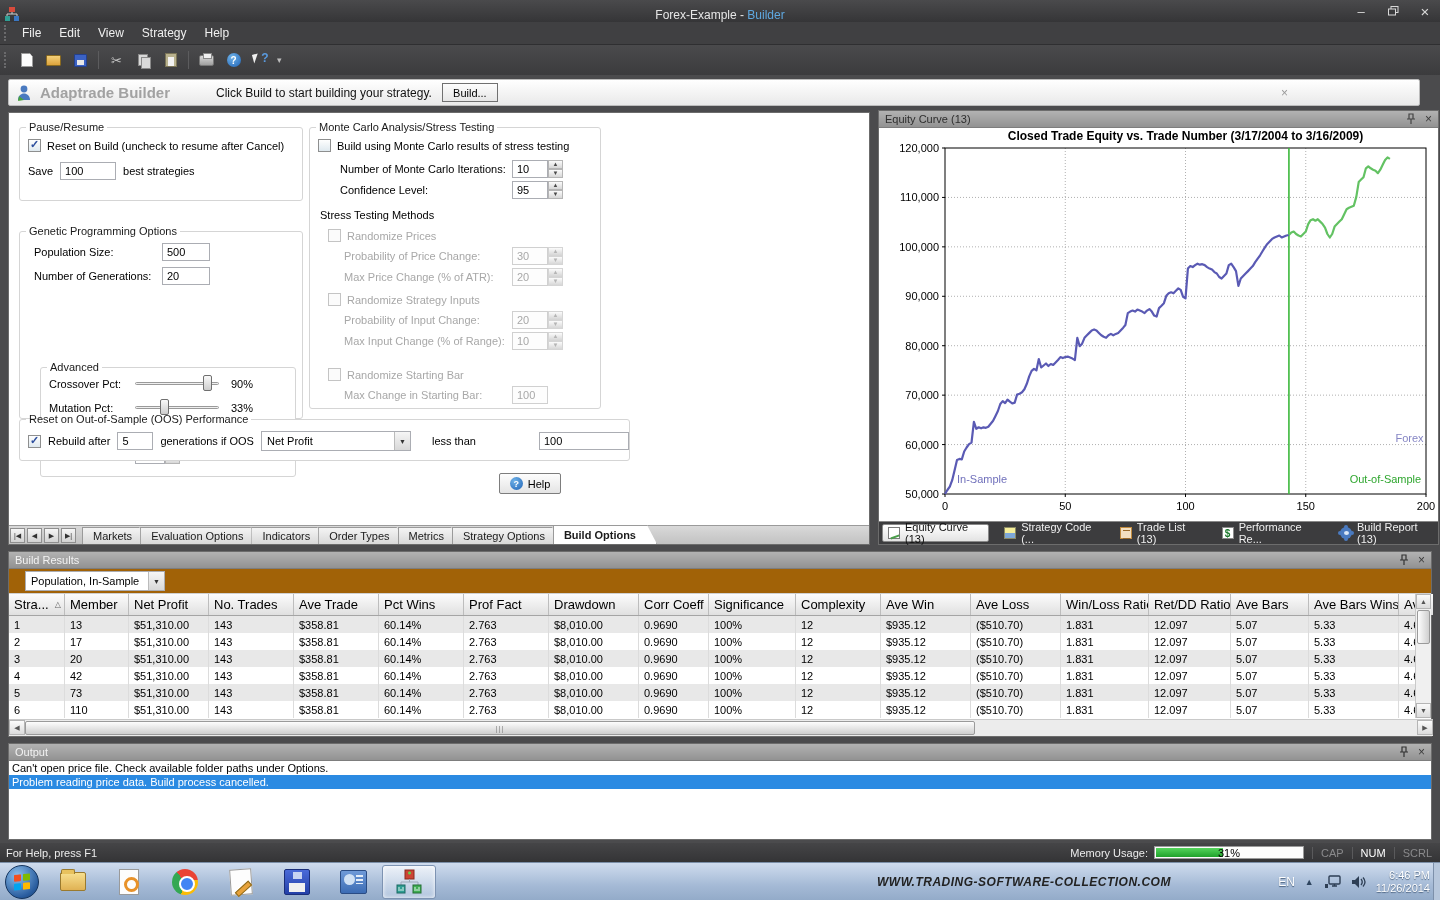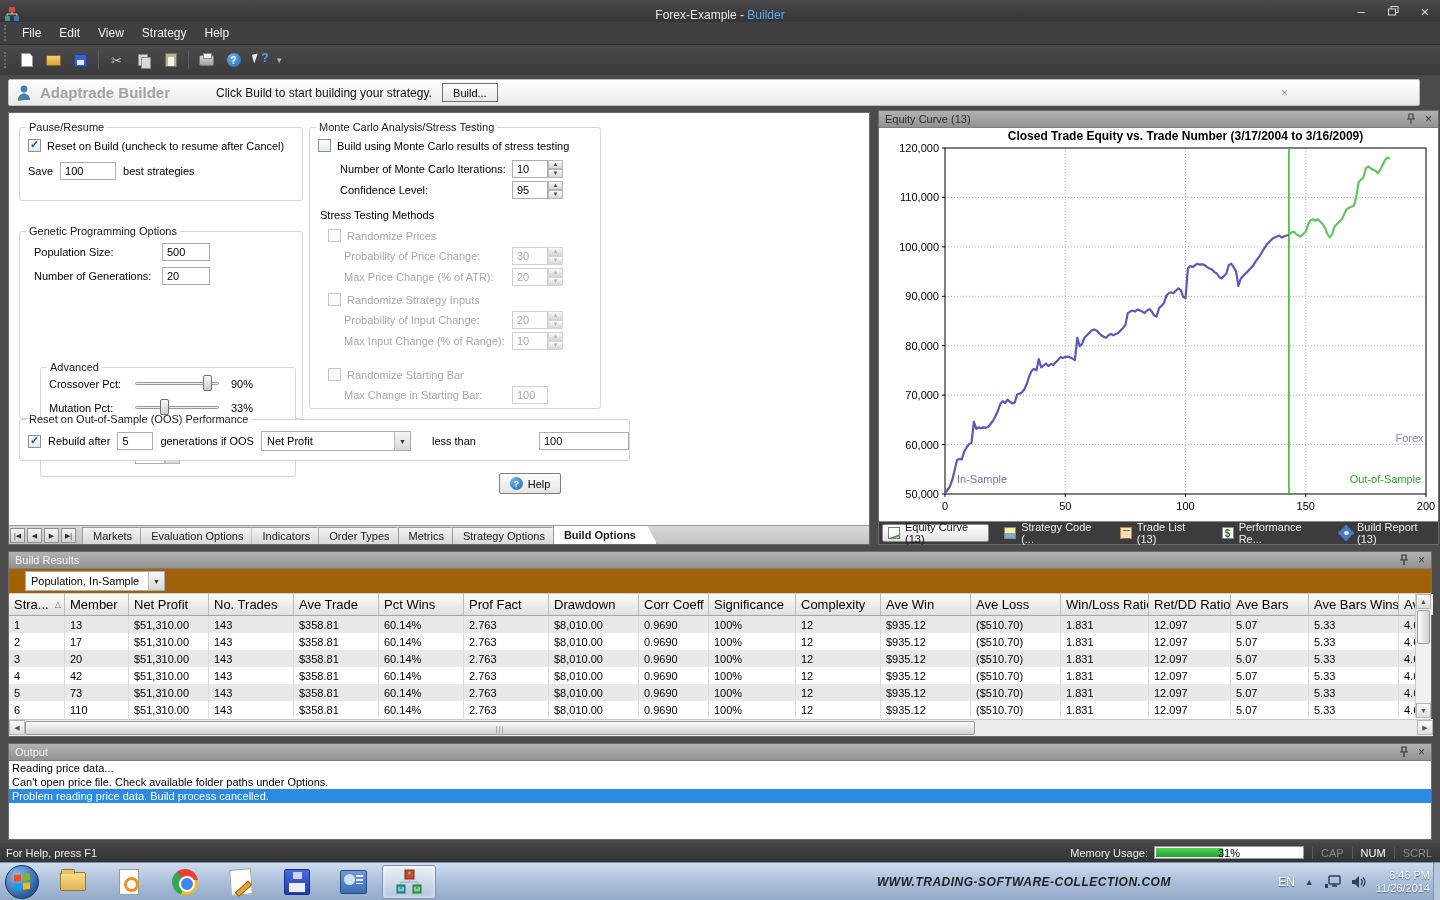--- a/index.html
+++ b/index.html
@@ -725,21 +725,20 @@
 
   <div class="panel" id="output-panel">
     <div class="ptitle">
       <span>Output</span>
       <span class="sp"></span>
       <svg class="pin" viewBox="0 0 12 12">
           <path d="M4 1h4v5H4zM2 6h8M6 6v5" stroke="#333" fill="none" stroke-width="1.2"></path>
         </svg>
       <span class="px">×</span>
     </div>
-    <div class="outline">Reading price data...</div>
     <div class="outline">Can't open price file. Check available folder paths under Options.</div>
     <div class="outline hl">Problem reading price data. Build process cancelled.</div>
   </div>
 
   <div class="abs" id="statusbar">
     <span style="margin-left:6px">For Help, press F1</span>
     <span style="flex:1"></span>
     <span>Memory Usage:</span>
     <span id="membar">
       <span id="memfill"></span>

